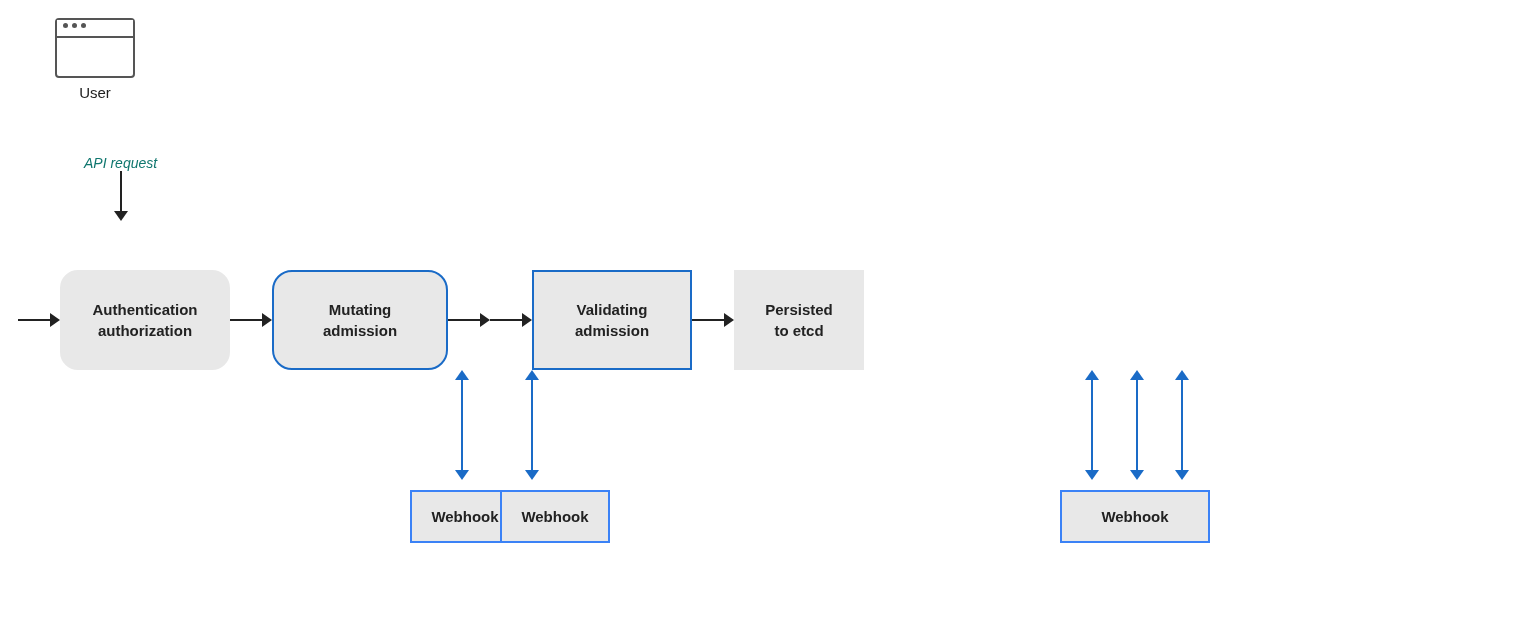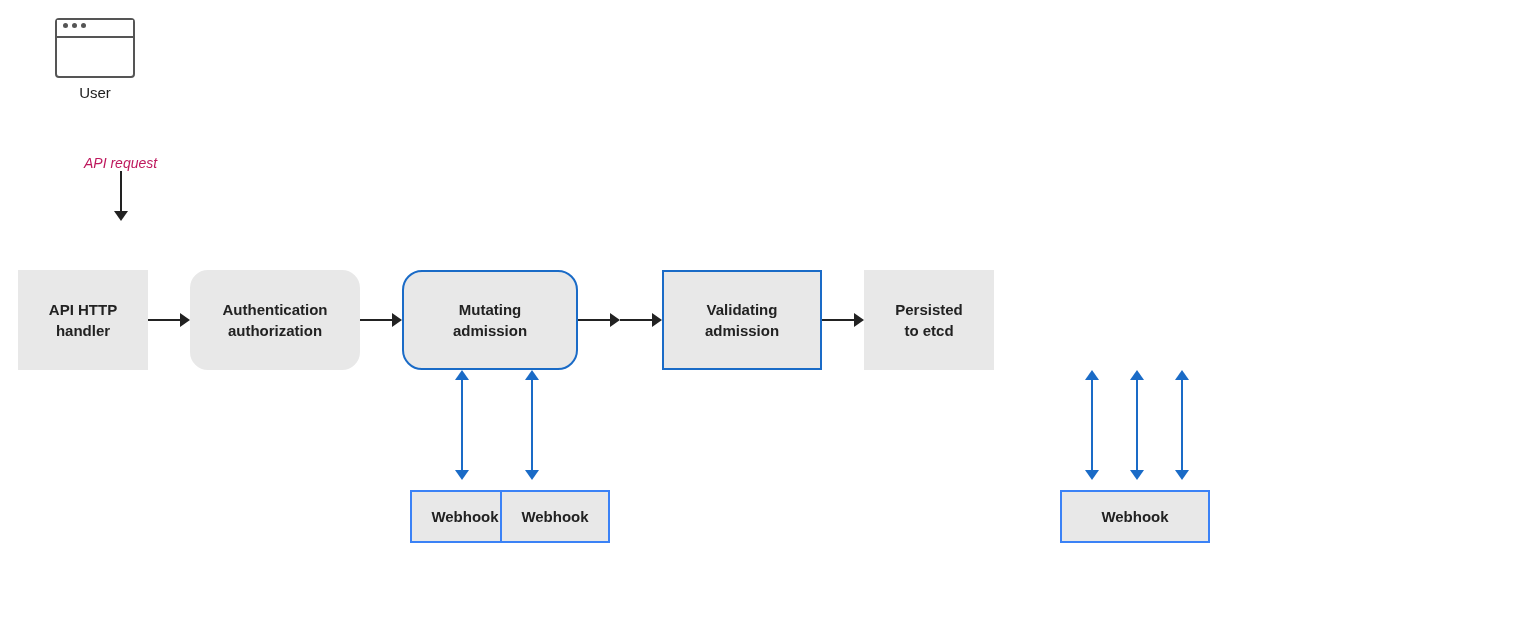--- a/index.html
+++ b/index.html
@@ -156,33 +156,29 @@
       <div class="browser-dots">
         <span></span>
           <span></span>
           <span></span>
       </div>
     </div>
     <div class="user-label">User</div>
   </div>
 
   <div style="position:absolute; left:84px; top:155px; display:flex; flex-direction:column; align-items:center;">
-    <div style="font-size:14px; font-style:italic; color:#be185d; ">API request</div>
+    <div style="font-size:14px; font-style:italic; color:#0f766e; ">API request</div>
 
     <div style="width:2px; height:40px; background:#222;"></div>
 
     <div class="arrowhead-down"></div>
   </div>
 
   <div style="position:absolute; top:270px; left:18px; display:flex; align-items:center;">
 
-    <div class="process-box" style="width:130px; height:100px;">
-      <span style="white-space:pre-line;">API HTTP
-handler</span>
-    </div>
 
     <div class="h-arrow">
       <div class="h-line" style="width:32px;"></div>
       <div class="arrowhead-right"></div>
     </div>
 
     <div class="process-box" style="width:170px; height:100px;border-radius:18px;">
       <span style="white-space:pre-line;">Authentication
 authorization</span>
     </div>

